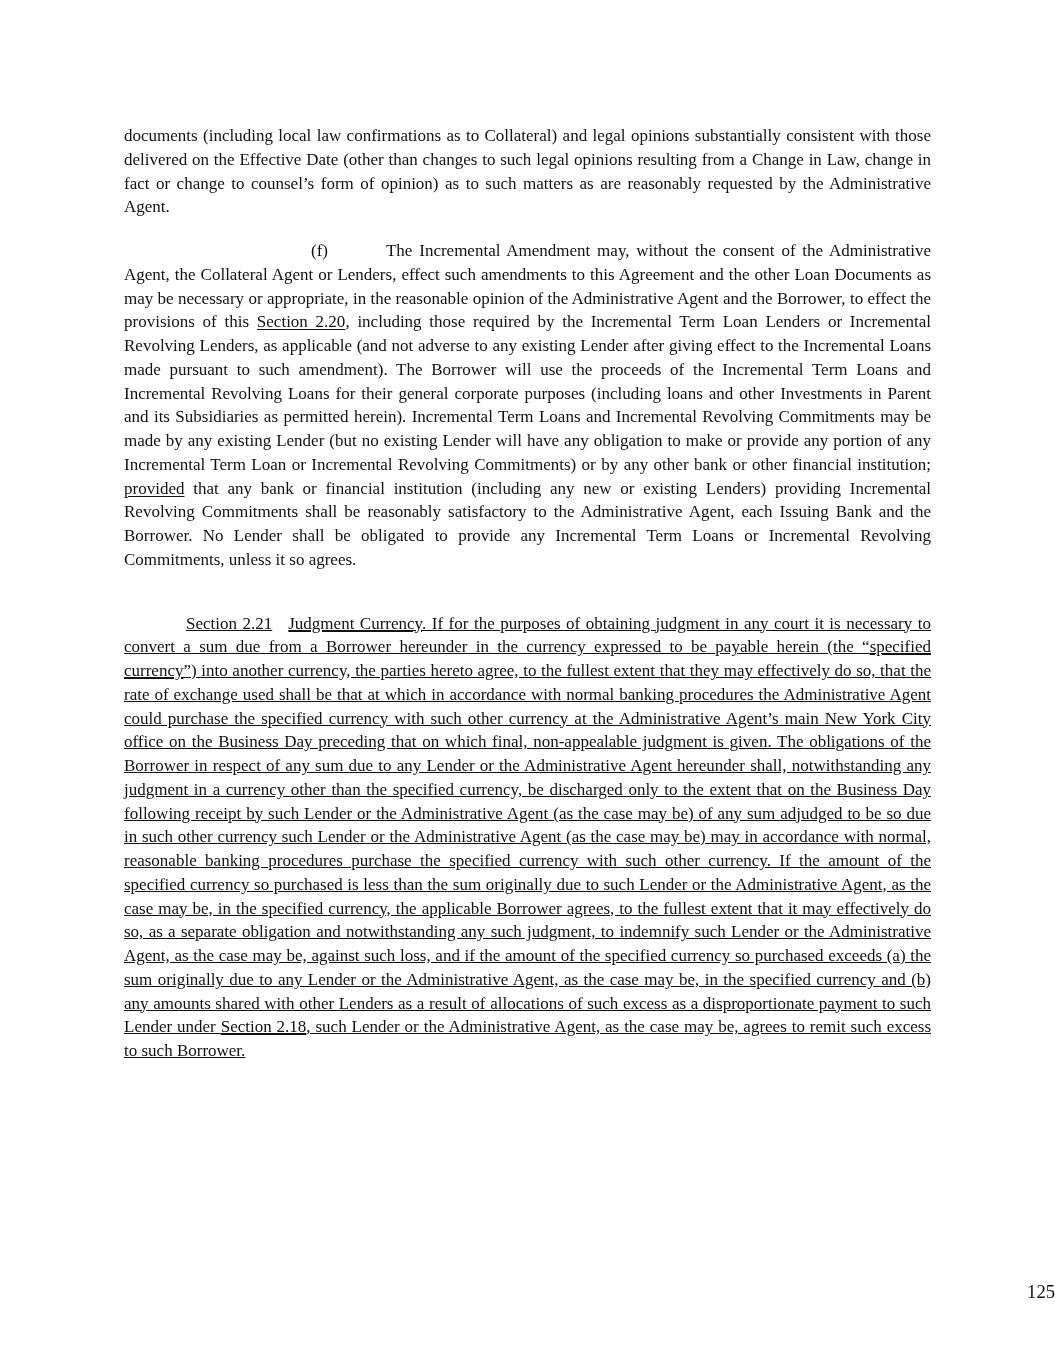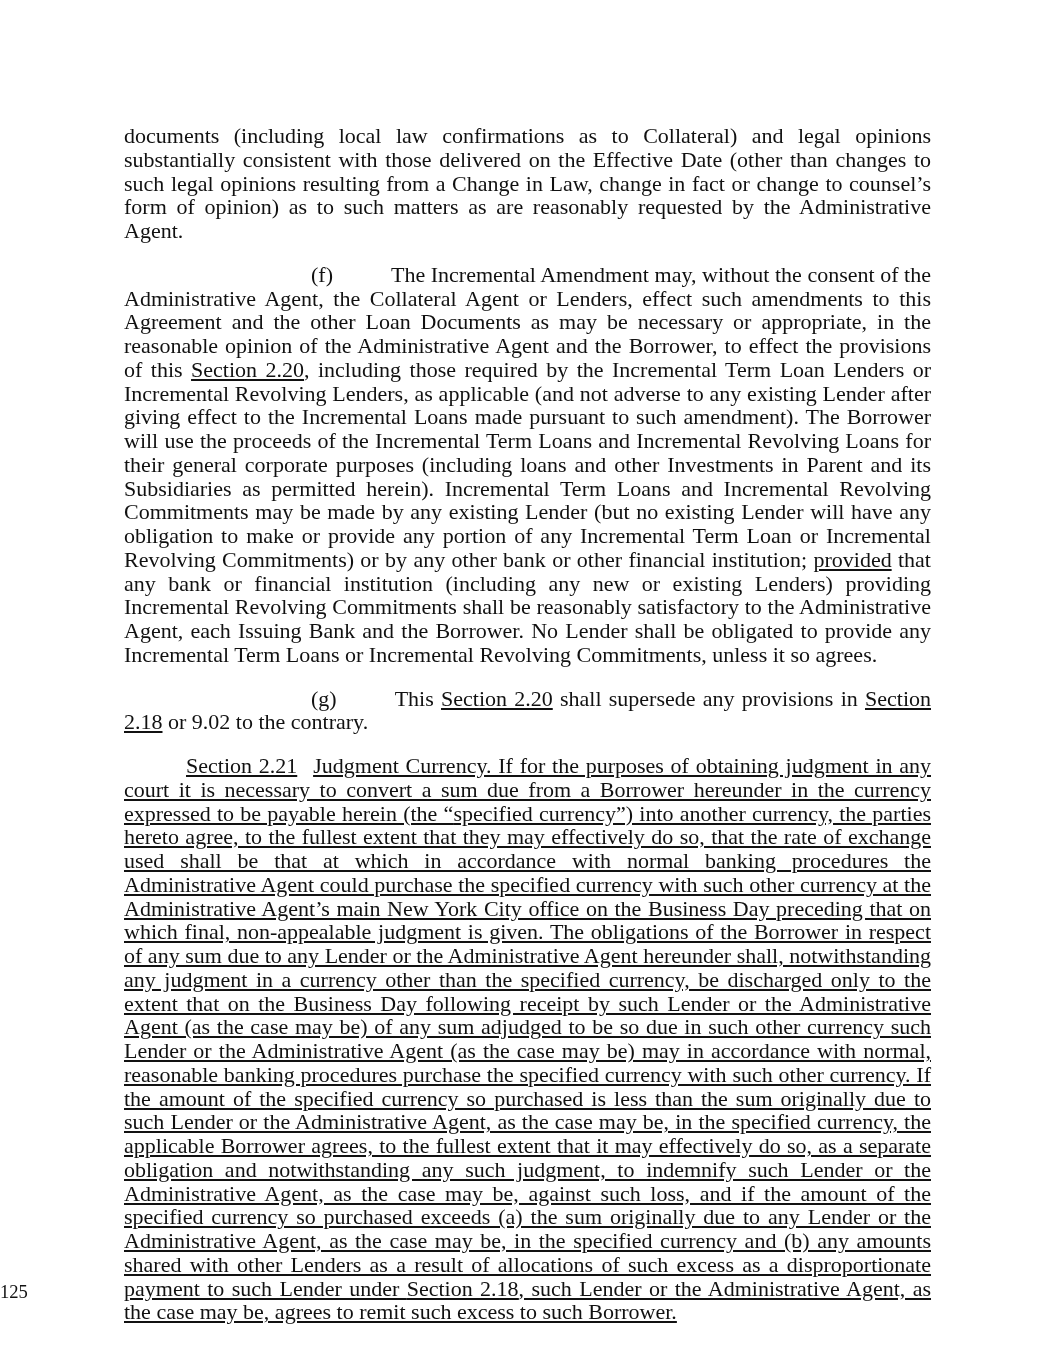--- a/index.html
+++ b/index.html
@@ -1,43 +1,42 @@
 <!DOCTYPE html>
 <html><head>
 <meta charset="utf-8">
 <style>
   html, body { margin: 0; padding: 0; background: #ffffff; }
   body { width: 1055px; height: 1365px; position: relative; overflow: hidden; }
   .page {
     position: absolute; left: 124px; top: 124px; width: 807px;
     font-family: "Liberation Serif", "DejaVu Serif", serif;
-    font-size: 22px; line-height: 23.75px; color: #111;
+    font-size: 17px; line-height: 23.75px; color: #111;
     text-align: justify;
   }
   .page p { margin: 0; }
   .gap { height: 20px; }
   .ind1 { text-indent: 187px; }
   .ind2 { text-indent: 62px; text-decoration: underline; }
   .tab { display: inline-block; width: 58px; }
   .tab2 { display: inline-block; width: 16px; }
   u { text-decoration: underline; text-underline-offset: 2px; }
   .pagenum {
-    position: absolute; left: 0; width: 1055px; top: 1281px; text-align: left;
+    position: absolute; left: 0; width: 1055px; top: 1281px; text-align: right;
     font-family: "Liberation Serif", "DejaVu Serif", serif; font-size: 18.6px; color: #111;
   }
 </style>
 </head>
 <body>
 
 <div class="page">
   <p><span>documents (including local law confirmations as to Collateral) and legal opinions substantially consistent with those delivered on the Effective Date (other than changes to such legal opinions resulting from a Change in Law, change in fact or change to counsel’s form of opinion) as to such matters as are reasonably requested by the Administrative Agent.</span></p>
   <div class="gap"></div>
 
   <p class="ind1"><span>(f)</span><span class="tab"></span><span>The Incremental Amendment may, without the consent of the Administrative Agent, the Collateral Agent or Lenders, effect such amendments to this Agreement and the other Loan Documents as may be necessary or appropriate, in the reasonable opinion of the Administrative Agent and the Borrower, to effect the provisions of this </span><u>Section 2.20</u><span>, including those required by the Incremental Term Loan Lenders or Incremental Revolving Lenders, as applicable (and not adverse to any existing Lender after giving effect to the Incremental Loans made pursuant to such amendment).  The Borrower will use the proceeds of the Incremental Term Loans and Incremental Revolving Loans for their general corporate purposes (including loans and other Investments in Parent and its Subsidiaries as permitted herein).  Incremental Term Loans and Incremental Revolving Commitments may be made by any existing Lender (but no existing Lender will have any obligation to make or provide any portion of any Incremental Term Loan or Incremental Revolving Commitments) or by any other bank or other financial institution; </span><u>provided</u><span> that any bank or financial institution (including any new or existing Lenders) providing Incremental Revolving Commitments shall be reasonably satisfactory to the Administrative Agent, each Issuing Bank and the Borrower.  No Lender shall be obligated to provide any Incremental Term Loans or Incremental Revolving Commitments, unless it so agrees.</span></p>
   <div class="gap"></div>
 
-  <p class="ind1"><span>(g)</span><span class="tab"></span><span>This </span><u>Section 2.20</u><span> shall supersede any provisions in </span><u>Section 2.18</u><span> or 9.02 to the contrary.</span></p>
   <div class="gap"></div>
 
   <p class="ind2"><span>Section 2.21</span><span class="tab2"></span><u>Judgment Currency</u><span>.  If for the purposes of obtaining judgment in any court it is necessary to convert a sum due from a Borrower hereunder in the currency expressed to be payable herein (the “</span><u>specified currency</u><span>”) into another currency, the parties hereto agree, to the fullest extent that they may effectively do so, that the rate of exchange used shall be that at which in accordance with normal banking procedures the Administrative Agent could purchase the specified currency with such other currency at the Administrative Agent’s main New York City office on the Business Day preceding that on which final, non-appealable judgment is given.  The obligations of the Borrower in respect of any sum due to any Lender or the Administrative Agent hereunder shall, notwithstanding any judgment in a currency other than the specified currency, be discharged only to the extent that on the Business Day following receipt by such Lender or the Administrative Agent (as the case may be) of any sum adjudged to be so due in such other currency such Lender or the Administrative Agent (as the case may be) may in accordance with normal, reasonable banking procedures purchase the specified currency with such other currency.  If the amount of the specified currency so purchased is less than the sum originally due to such Lender or the Administrative Agent, as the case may be, in the specified currency, the applicable Borrower agrees, to the fullest extent that it may effectively do so, as a separate obligation and notwithstanding any such judgment, to indemnify such Lender or the Administrative Agent, as the case may be, against such loss, and if the amount of the specified currency so purchased exceeds (a) the sum originally due to any Lender or the Administrative Agent, as the case may be, in the specified currency and (b) any amounts shared with other Lenders as a result of allocations of such excess as a disproportionate payment to such Lender under </span><u>Section 2.18</u><span>, such Lender or the Administrative Agent, as the case may be, agrees to remit such excess to such Borrower.</span></p>
 </div>
 
 <div class="pagenum">125</div>
 
 </body></html>

